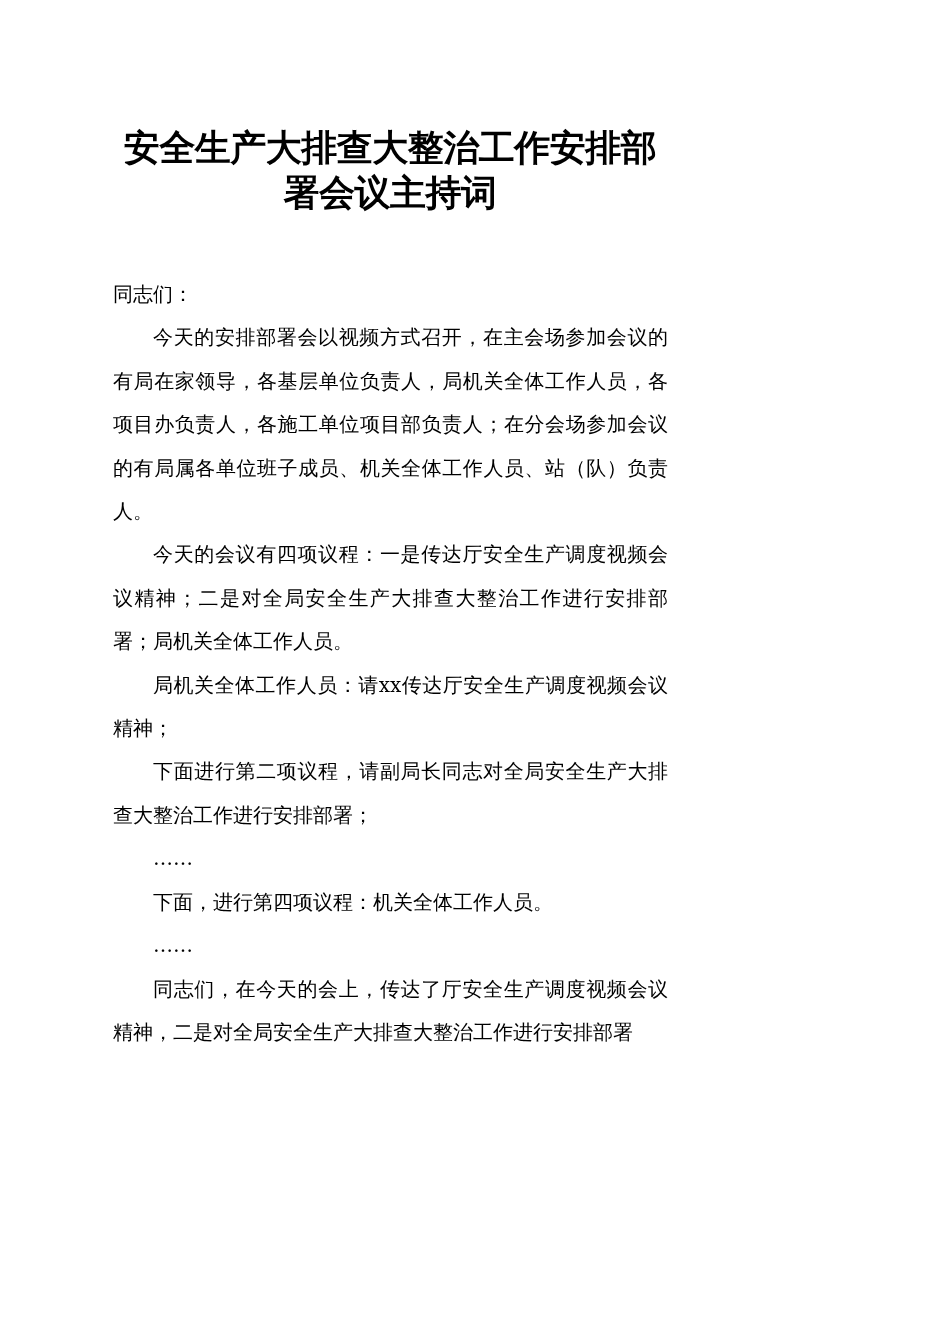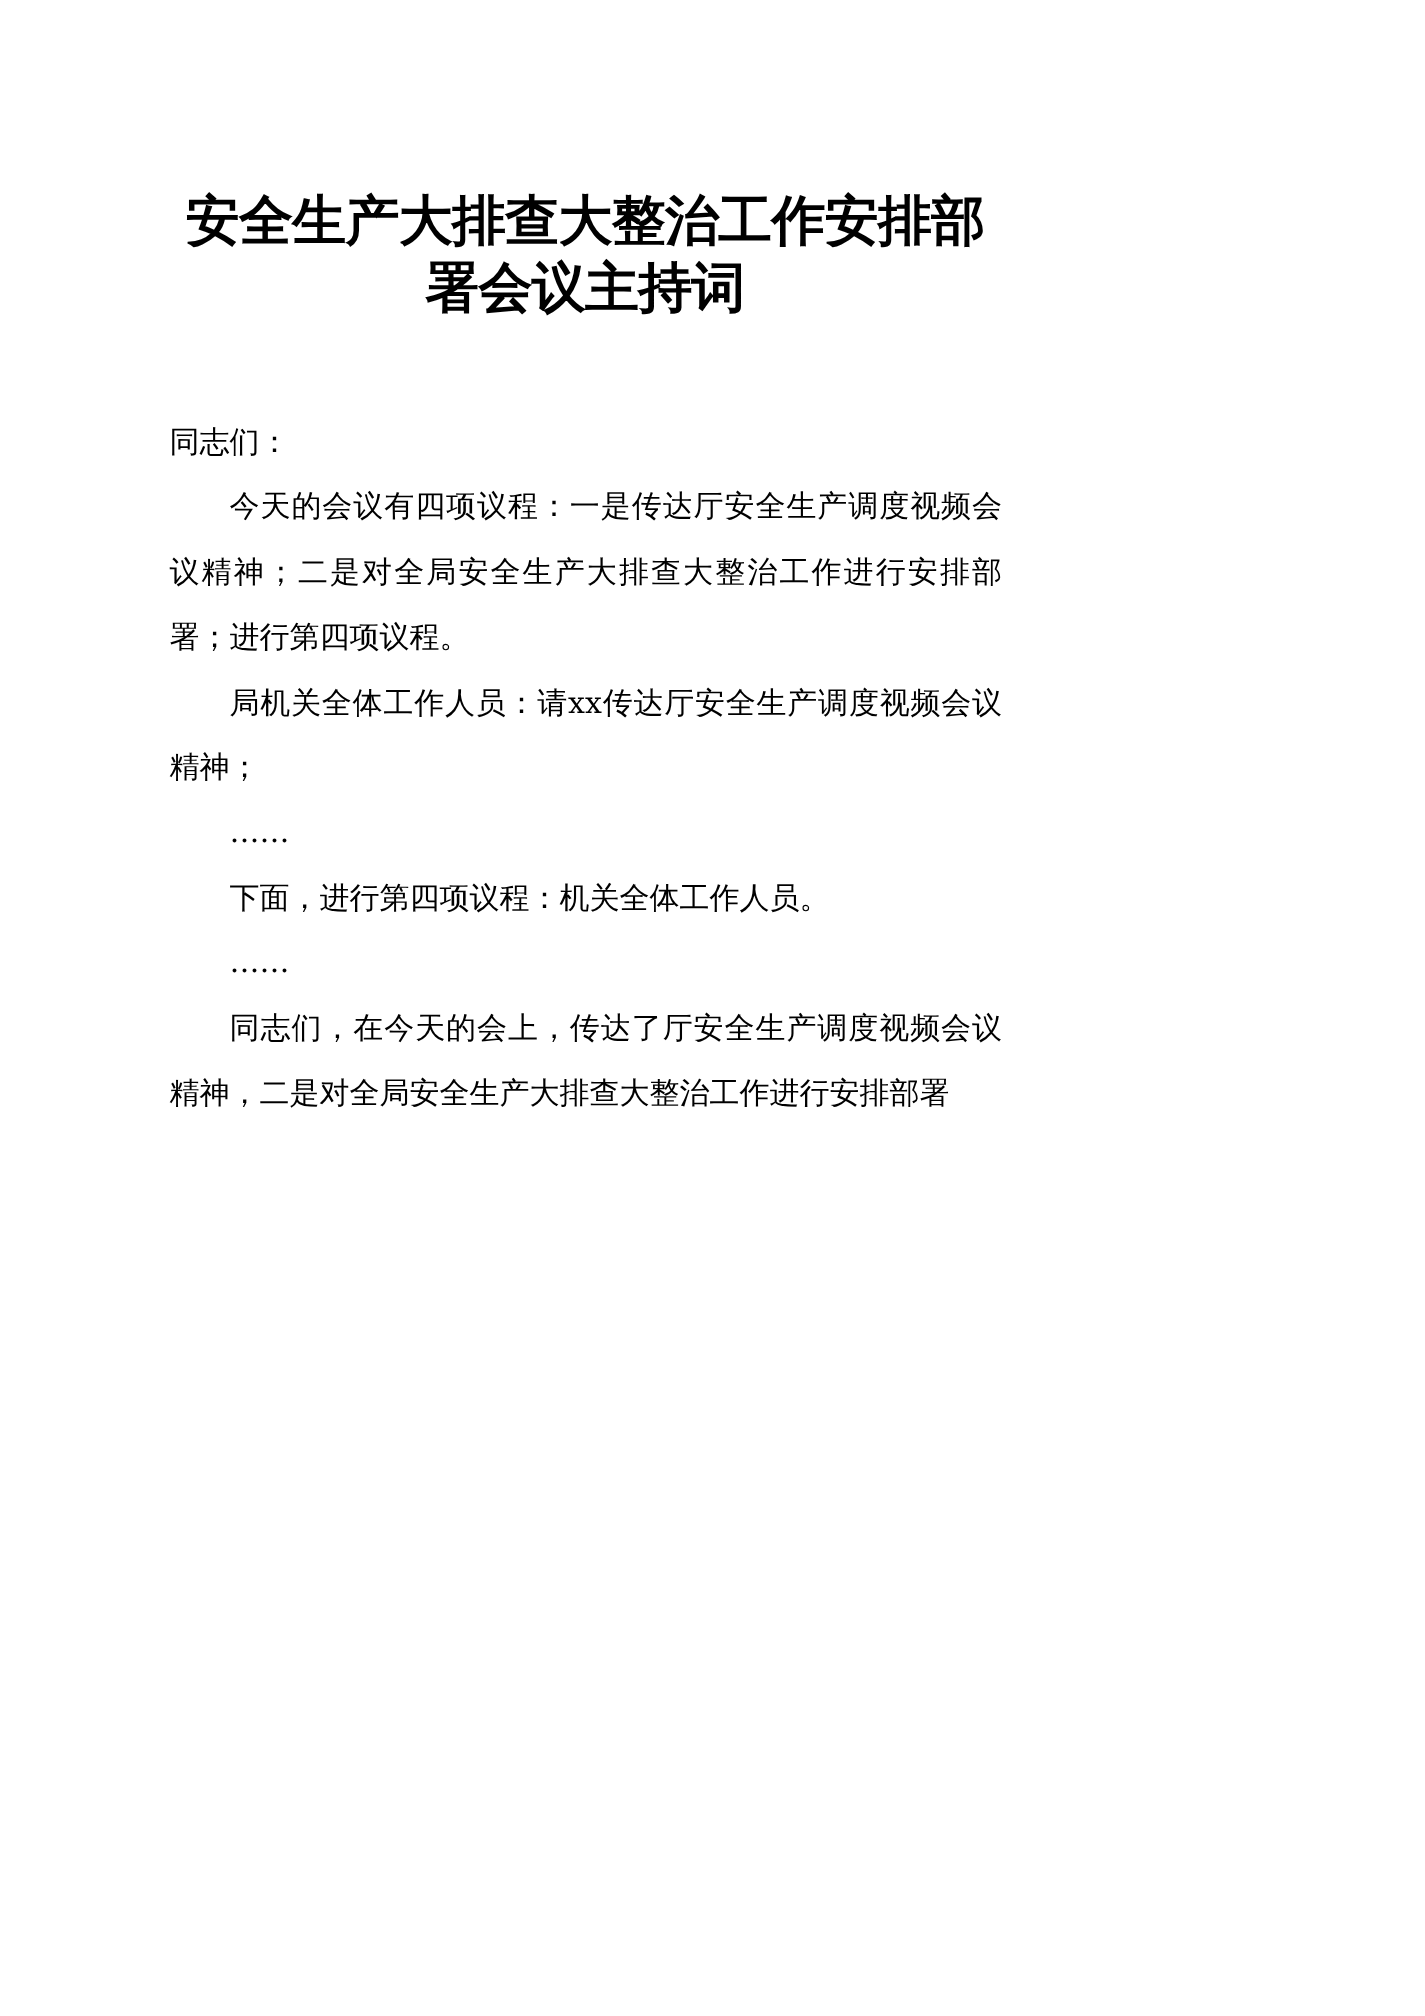--- a/index.html
+++ b/index.html
@@ -48,20 +48,22 @@
   }
 </style>
 </head>
 <body>
 
 <div class="page">
   <h1 class="doc-title">安全生产大排查大整治工作安排部署会议主持词</h1>
 
   <div class="doc-body">
     <p>同志们：</p>
-    <p class="indent">今天的会议有四项议程：一是传达厅安全生产调度视频会议精神；二是对全局安全生产大排查大整治工作进行安排部署；进行第四项议程。</p>
+    <p class="indent">今天的安排部署会以视频方式召开，在主会场参加会议的有局在家领导，各基层单位负责人，局机关全体工作人员，各项目办负责人，各施工单位项目部负责人；在分会场参加会议的有局属各单位班子成员、机关全体工作人员、站（队）负责人。</p>
+    <p class="indent">今天的会议有四项议程：一是传达厅安全生产调度视频会议精神；二是对全局安全生产大排查大整治工作进行安排部署；局机关全体工作人员。</p>
     <p class="indent">局机关全体工作人员：请xx传达厅安全生产调度视频会议精神；</p>
+    <p class="indent">下面进行第二项议程，请副局长同志对全局安全生产大排查大整治工作进行安排部署；</p>
     <p class="indent">……</p>
     <p class="indent">下面，进行第四项议程：机关全体工作人员。</p>
     <p class="indent">……</p>
     <p class="indent">同志们，在今天的会上，传达了厅安全生产调度视频会议精神，二是对全局安全生产大排查大整治工作进行安排部署</p>
   </div>
 </div>
 
 </body></html>

